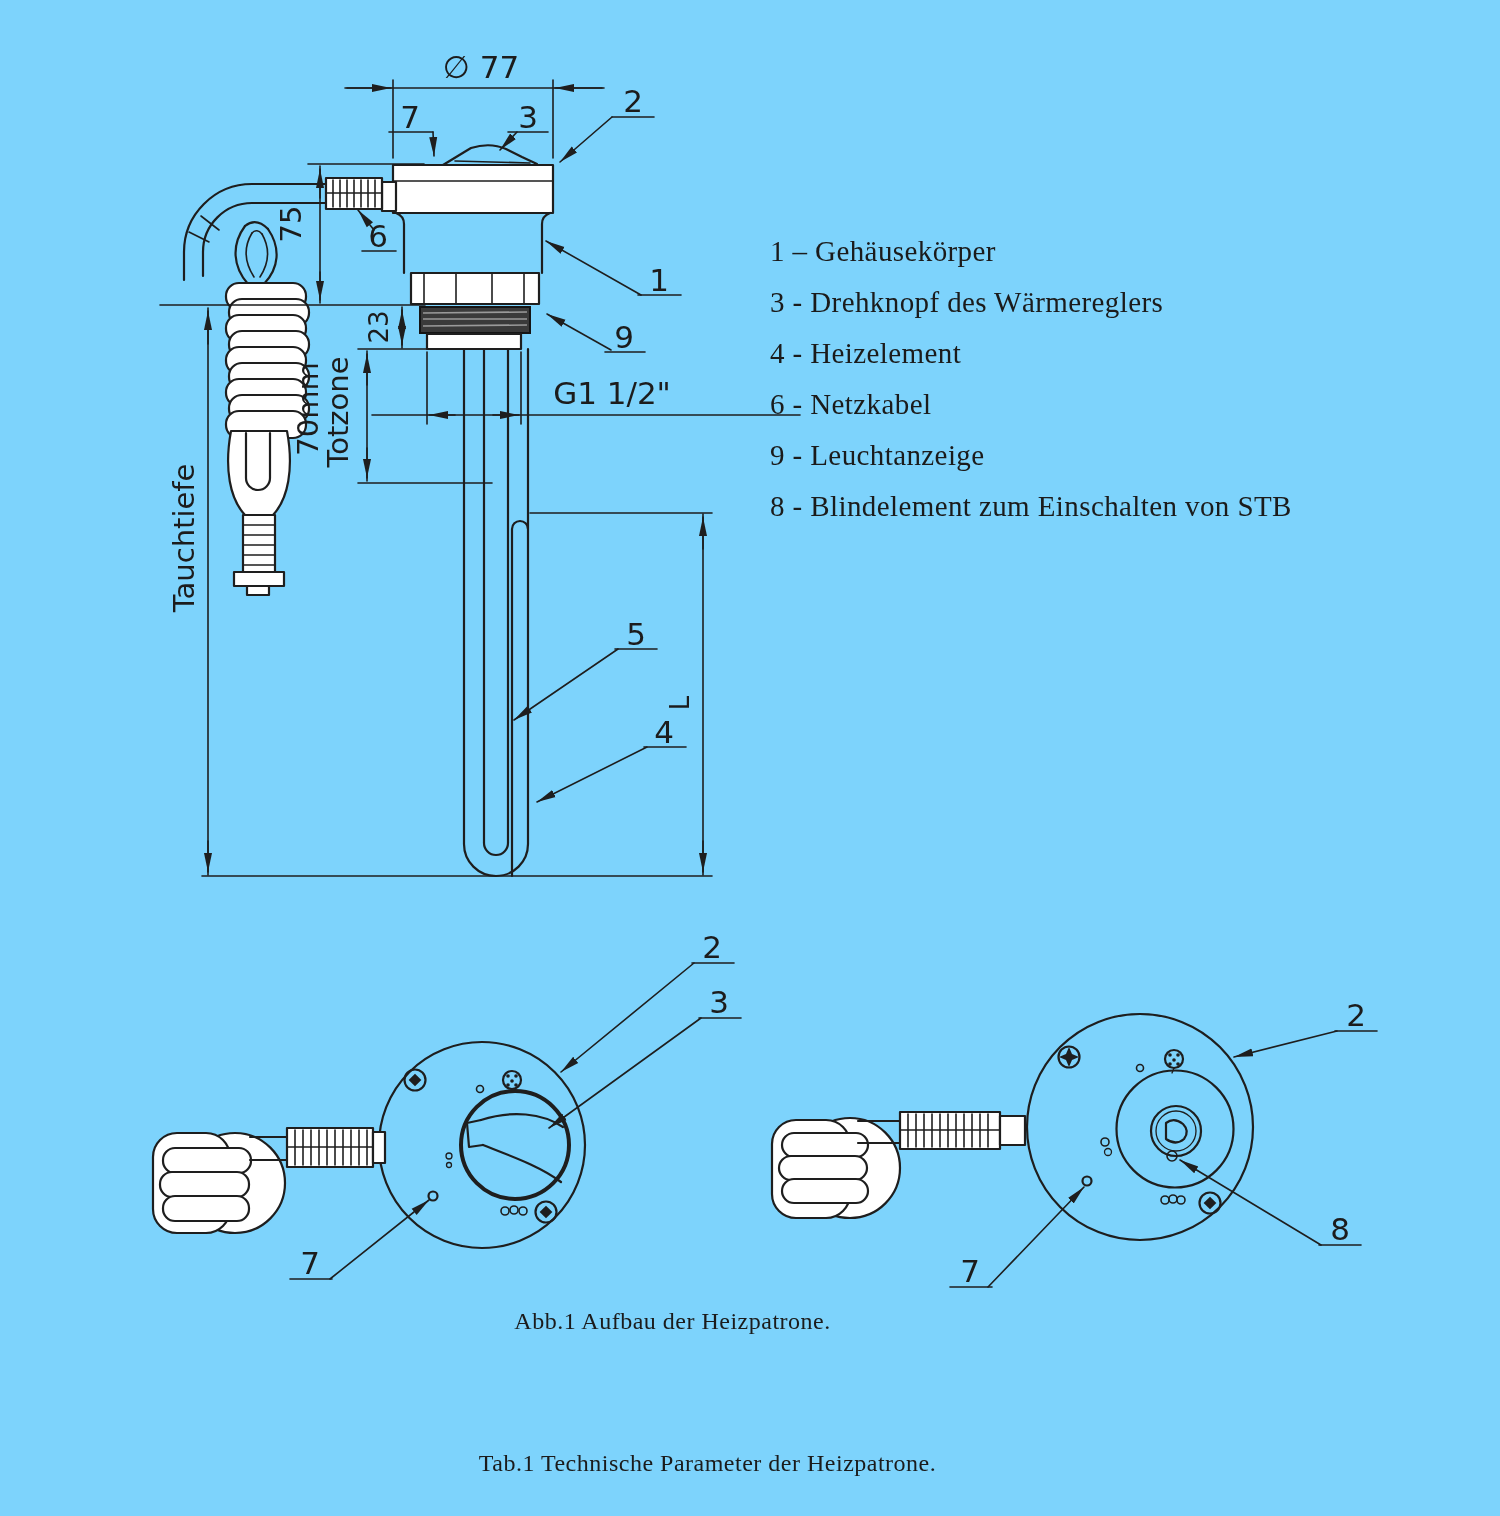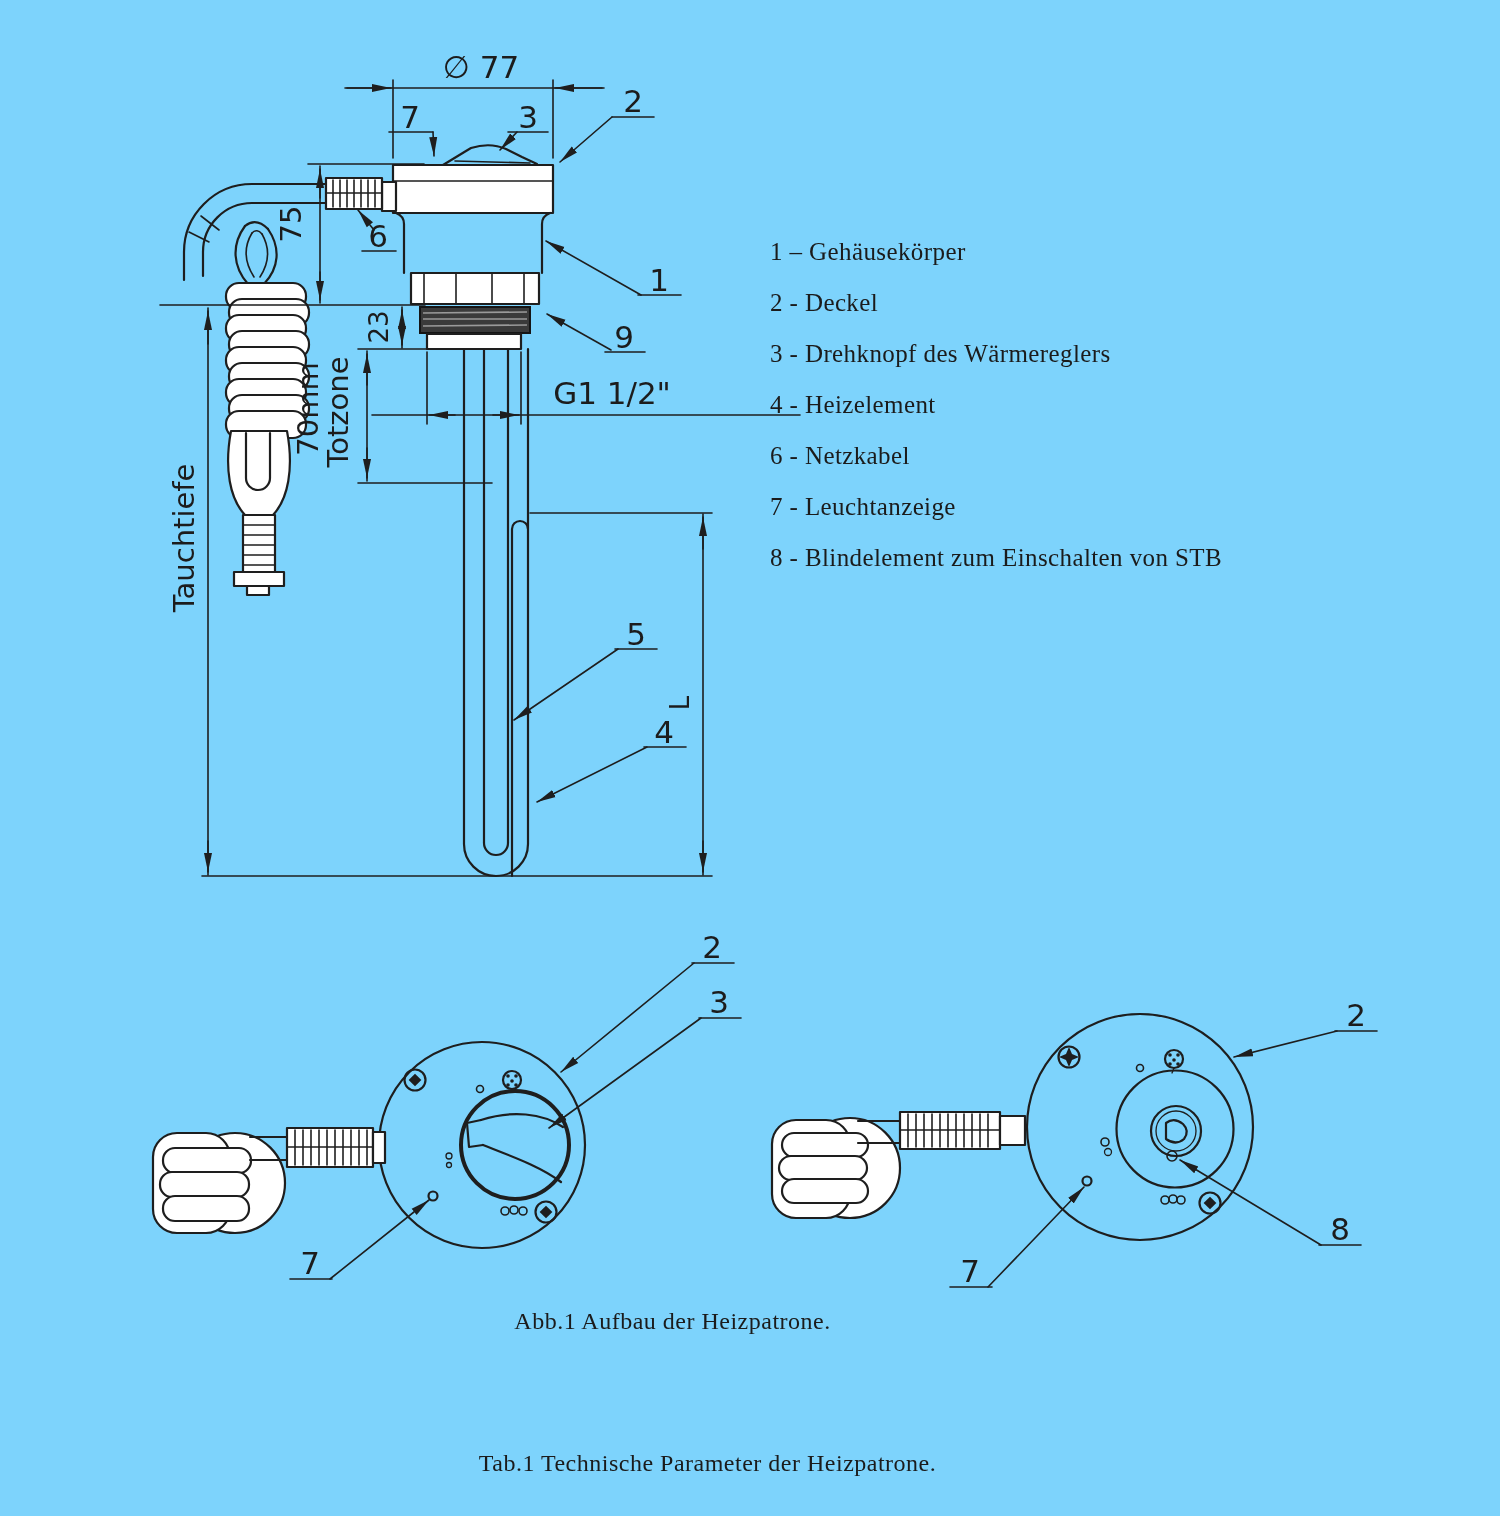--- a/index.html
+++ b/index.html
@@ -14,21 +14,21 @@
   .wf{fill:#ffffff;}
   .blk{fill:#1e1e1e;stroke:none;}
   .streak{stroke:#9a9a9a;stroke-width:1.6;}
   text{fill:#1c1c1c;stroke:none;font-family:"DejaVu Sans",sans-serif;}
   .callout{font-size:31px;}
   .dim{font-size:29px;}
   .dimL{font-size:31px;}
   .dimS{font-size:26px;}
   
   .legend{position:absolute;left:770px;top:226px;width:600px;color:#1b1b1b;}
-  .legend-row{font-size:25px;line-height:51px;letter-spacing:0.4px;white-space:nowrap;}
+  .legend-row{font-size:29px;line-height:51px;letter-spacing:0.4px;white-space:nowrap;}
   .caption{position:absolute;color:#1b1b1b;font-size:24px;letter-spacing:0.5px;text-align:center;white-space:nowrap;}
   .caption-figure{left:380px;top:1308px;width:585px;}
   .caption-table{left:415px;top:1450px;width:585px;}
 </style>
 </head>
 <body>
 
 <div class="page">
 
 <svg class="drawing" width="1500" height="1516" viewBox="0 0 1500 1516">
@@ -328,24 +328,23 @@
     <line class="ln thin" x1="1321" y1="1245" x2="1180" y2="1160" marker-end="url(#arw)"></line>
     <text class="callout" x="1340" y="1240" text-anchor="middle">8</text>
     <line class="ln thin" x1="950" y1="1287" x2="992" y2="1287"></line>
     <line class="ln thin" x1="988" y1="1287" x2="1084" y2="1187" marker-end="url(#arw)"></line>
     <text class="callout" x="970" y="1282" text-anchor="middle">7</text>
   </g>
 </svg>
 
 <div class="legend">
   <div class="legend-row">1 – Gehäusekörper</div>
-  <div class="legend-row">2 - Deckel</div>
   <div class="legend-row">3 - Drehknopf des Wärmereglers</div>
   <div class="legend-row">4 - Heizelement</div>
   <div class="legend-row">6 - Netzkabel</div>
-  <div class="legend-row">7 - Leuchtanzeige</div>
+  <div class="legend-row">9 - Leuchtanzeige</div>
   <div class="legend-row">8 - Blindelement zum Einschalten von STB</div>
 </div>
 
 <div class="caption caption-figure">Abb.1 Aufbau der Heizpatrone.</div>
 <div class="caption caption-table">Tab.1 Technische Parameter der Heizpatrone.</div>
 
 </div>
 
 </body></html>

